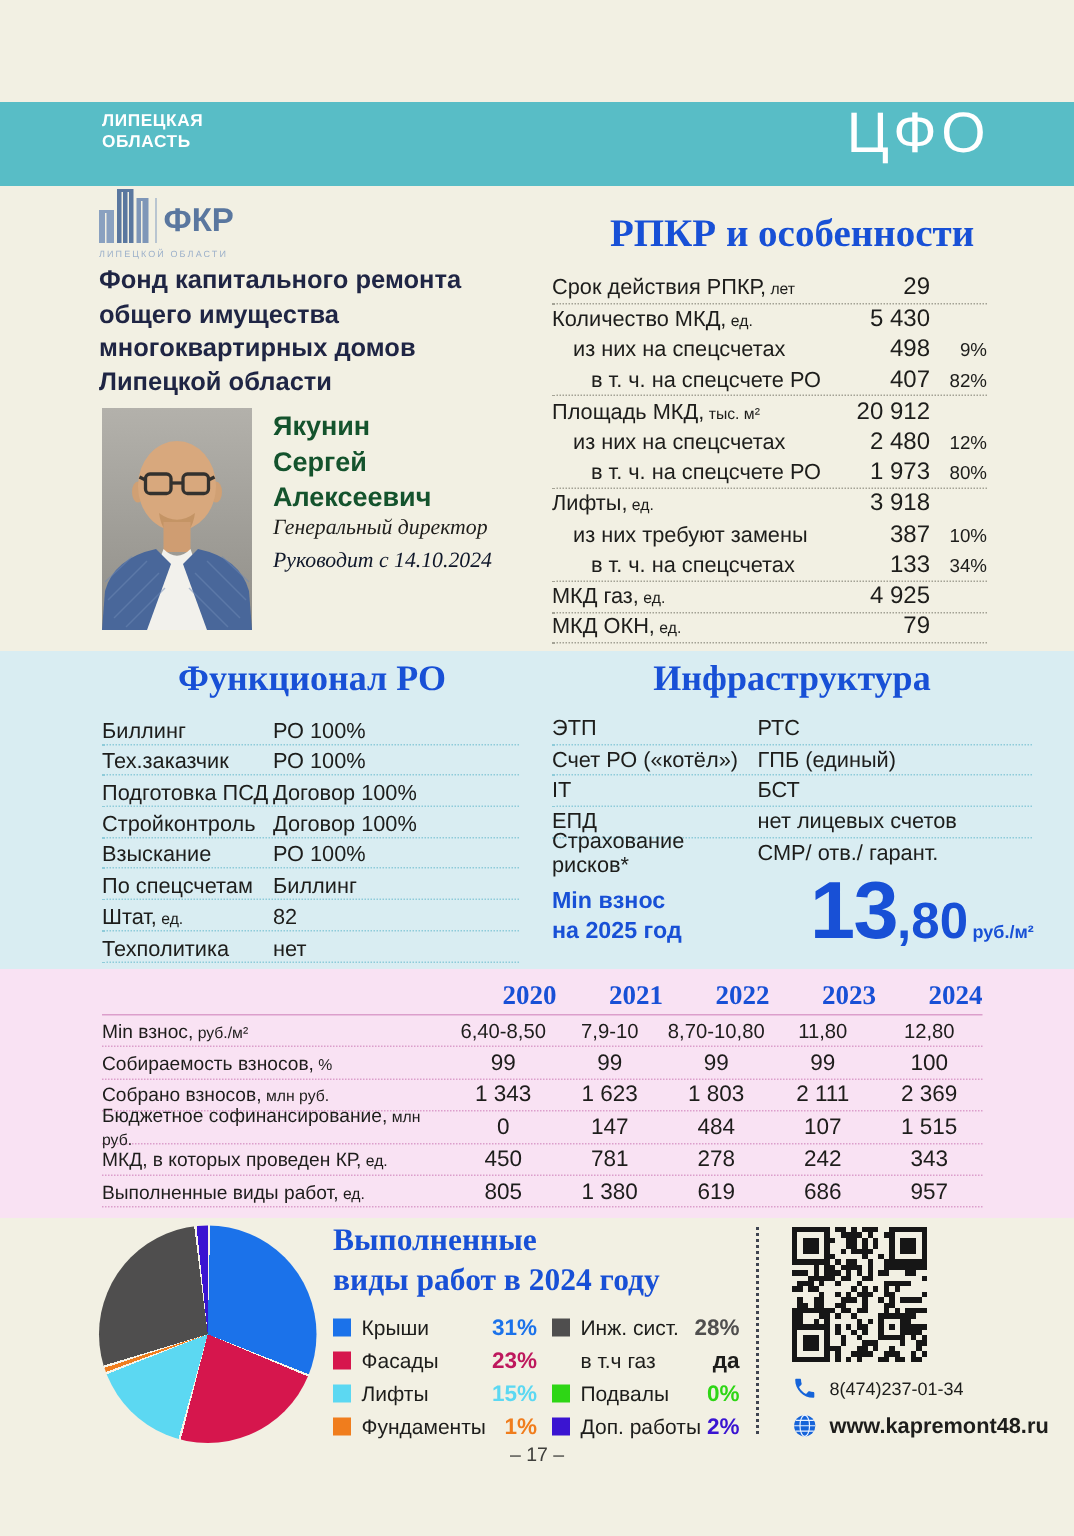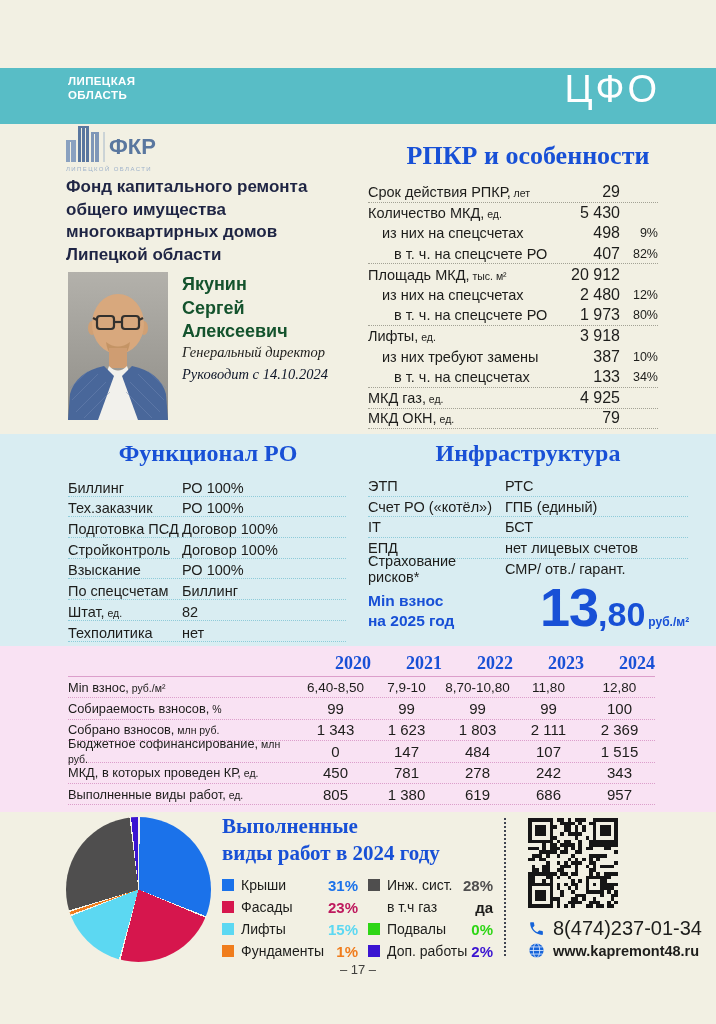--- a/index.html
+++ b/index.html
@@ -75,21 +75,21 @@
   .pie { position:absolute; left:66px; top:817px; width:145px; height:145px; border-radius:50%; }
   .legend-left  { position:absolute; left:222px; top:874px; width:136px; }
   .legend-right { position:absolute; left:368px; top:874px; width:125px; }
   .leg-row { display:flex; align-items:center; height:22px; }
   .sw { width:12px; height:12px; margin-right:7px; flex:0 0 12px; }
   .leg-name { flex:1; font-size:14px; }
   .leg-pct { font-size:15px; font-weight:bold; }
   .vdivider { position:absolute; left:504px; top:818px; height:138px; border-left:2px dotted #3f4450; }
   .qr { position:absolute; left:528px; top:818px; width:90px; height:90px; }
   .contact-row { position:absolute; left:528px; display:flex; align-items:center; gap:8px; color:#1d1d1b; }
-  .phone-row { top:917px; font-size:20px; }
+  .phone-row { top:917px; font-size:12px; }
   .web-row { top:942px; font-size:14.5px; font-weight:bold; }
 
   .page-num { position:absolute; left:0; top:962px; width:716px; text-align:center; font-size:13px; color:#3f3f3c; }
 </style>
 </head>
 <body>
 
 <div id="page">
 
   <div class="header-bar">

